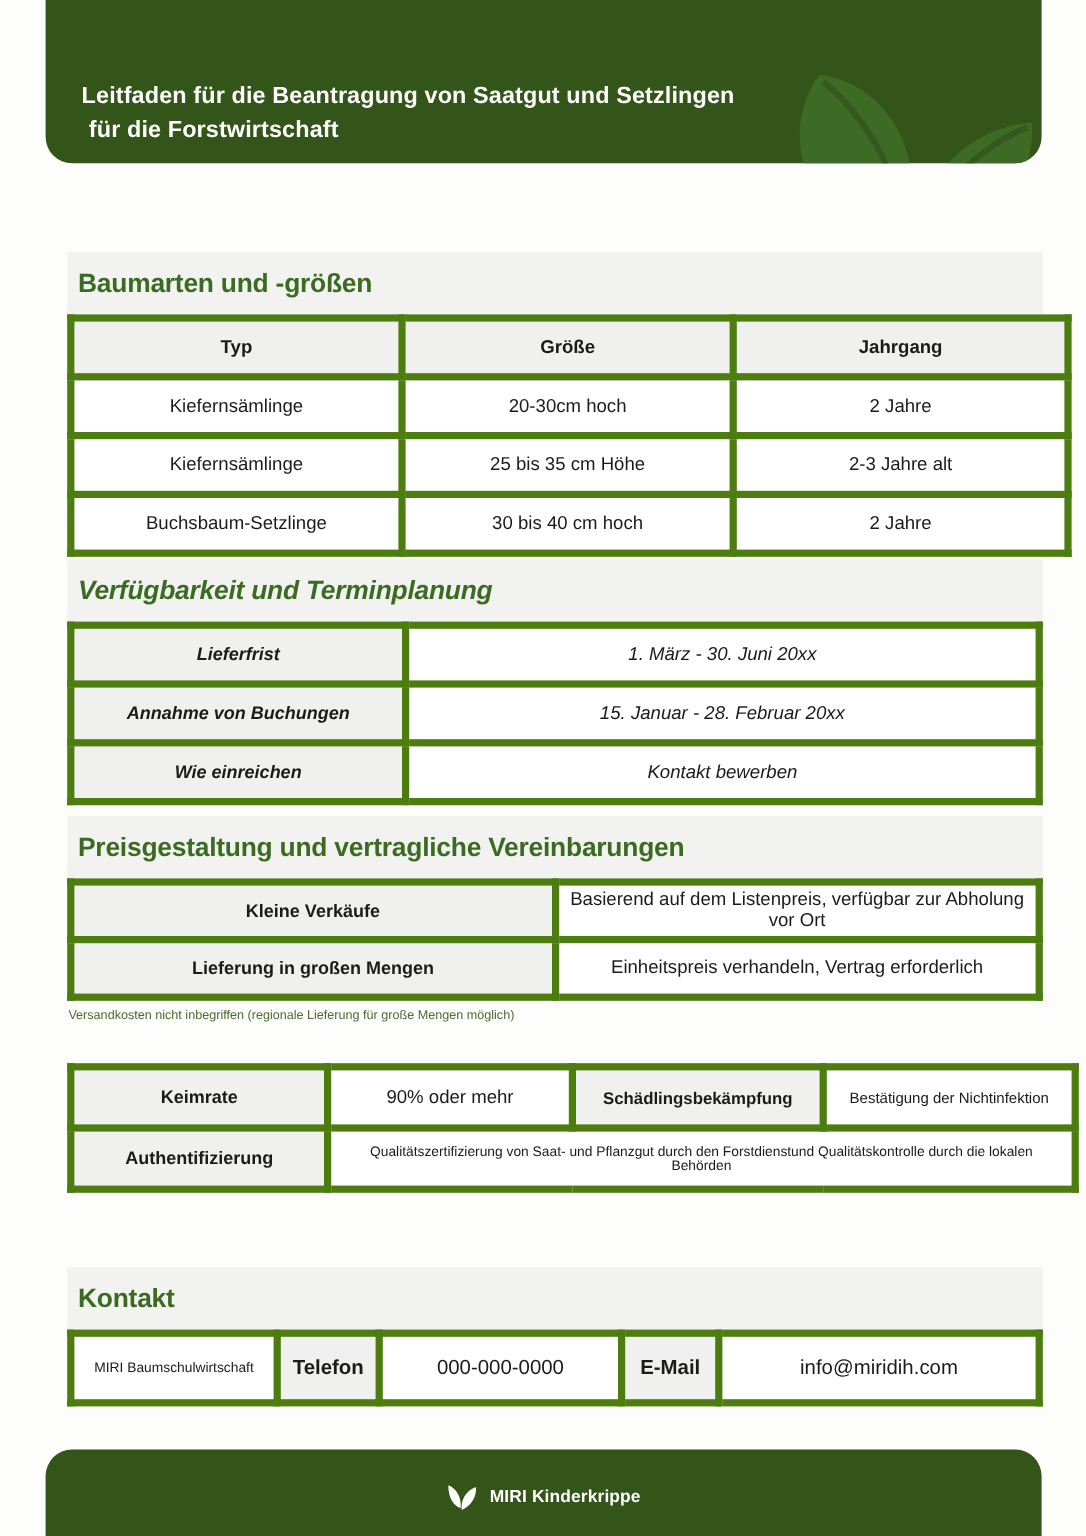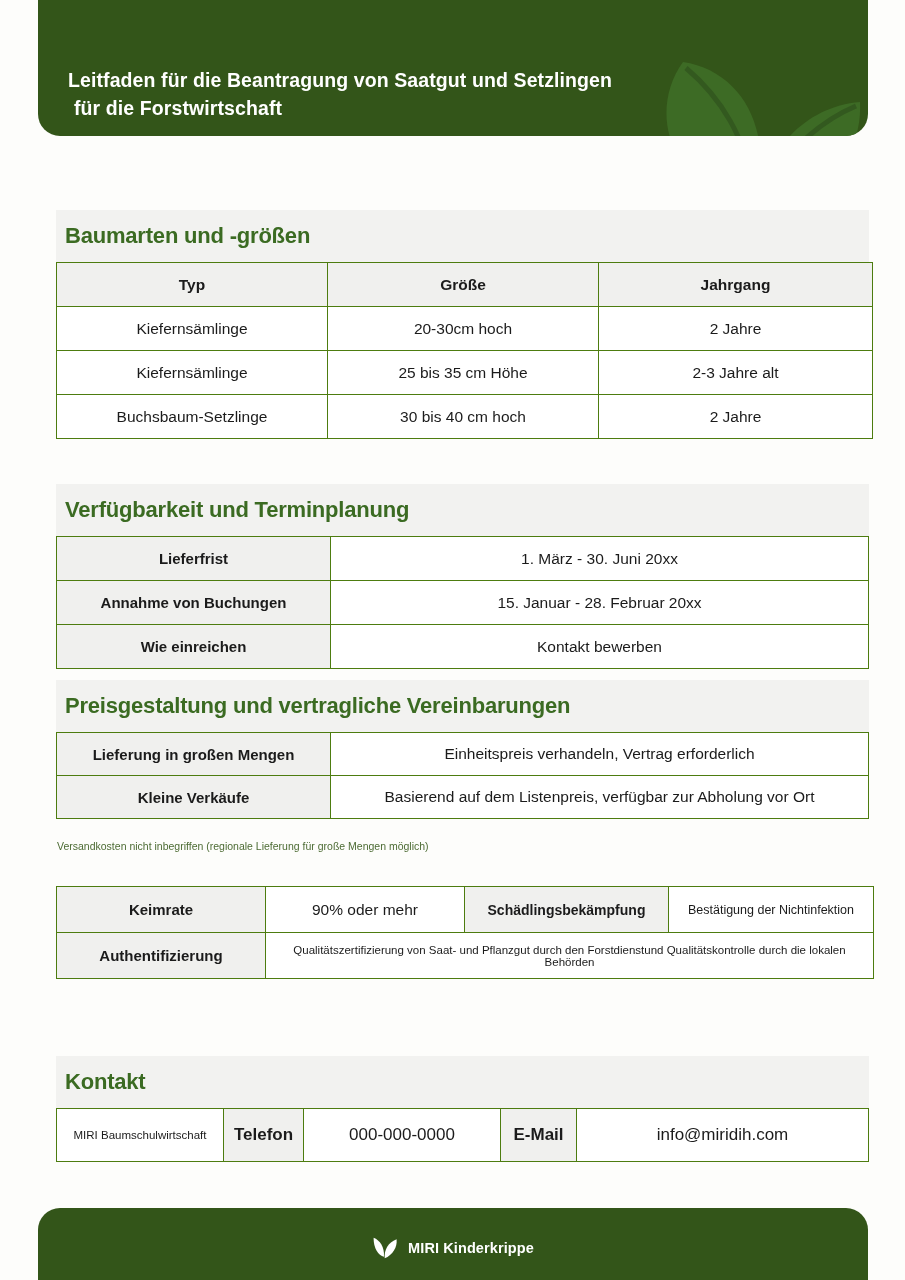--- a/index.html
+++ b/index.html
@@ -69,21 +69,21 @@
     letter-spacing: -0.2px;
   }
 
   
   table.tbl {
     border-collapse: collapse;
     width: 813px;
     table-layout: fixed;
   }
   table.tbl td, table.tbl th {
-    border: 1px solid #4d7c0f;
+    border: 6px solid #4d7c0f;
     padding: 0;
     vertical-align: middle;
     text-align: center;
     background: #ffffff;
     font-weight: normal;
     color: #1b1b1b;
   }
   .cell-inner {
     display: flex;
     align-items: center;
@@ -103,21 +103,21 @@
     font-size: 15px;
   }
   .val-cell { font-size: 15.5px; }
 
   
   #sec-trees { top: 210px; }
   #sec-trees table.tbl td { height: 43px; }
   #sec-trees .r-head td { height: 40px; }
 
   
-  #sec-avail { top: 484px; }
+  #sec-avail { top: 466px; font-style: italic; }
   #sec-avail table.tbl td { height: 43px; }
 
   
   #sec-price { top: 680px; }
   #sec-price table.tbl td { height: 42px; }
   .footnote {
     position: absolute;
     left: 57px;
     top: 840px;
     font-size: 10.5px;
@@ -267,33 +267,33 @@
     </table>
 </div>
 
 <div class="section" id="sec-price">
   <div class="sec-head">
     <span class="sec-head-text">Preisgestaltung und vertragliche Vereinbarungen</span>
   </div>
   <table class="tbl">
     <tbody>
         <tr>
+      <td class="lbl-cell">
+            <div class="cell-inner">Kleine Verkäufe</div>
+          </td>
+      <td class="val-cell">
+            <div class="cell-inner">Basierend auf dem Listenpreis, verfügbar zur Abholung vor Ort</div>
+          </td>
+    </tr>
+    <tr>
       <td class="lbl-cell" style="width:273px;">
             <div class="cell-inner">Lieferung in großen Mengen</div>
           </td>
       <td class="val-cell">
             <div class="cell-inner">Einheitspreis verhandeln, Vertrag erforderlich</div>
-          </td>
-    </tr>
-    <tr>
-      <td class="lbl-cell">
-            <div class="cell-inner">Kleine Verkäufe</div>
-          </td>
-      <td class="val-cell">
-            <div class="cell-inner">Basierend auf dem Listenpreis, verfügbar zur Abholung vor Ort</div>
           </td>
     </tr>
   </tbody>
     </table>
 </div>
 <div class="footnote">Versandkosten nicht inbegriffen (regionale Lieferung für große Mengen möglich)</div>
 
 <div class="section" id="sec-quality">
   <table class="tbl">
     <tbody>

